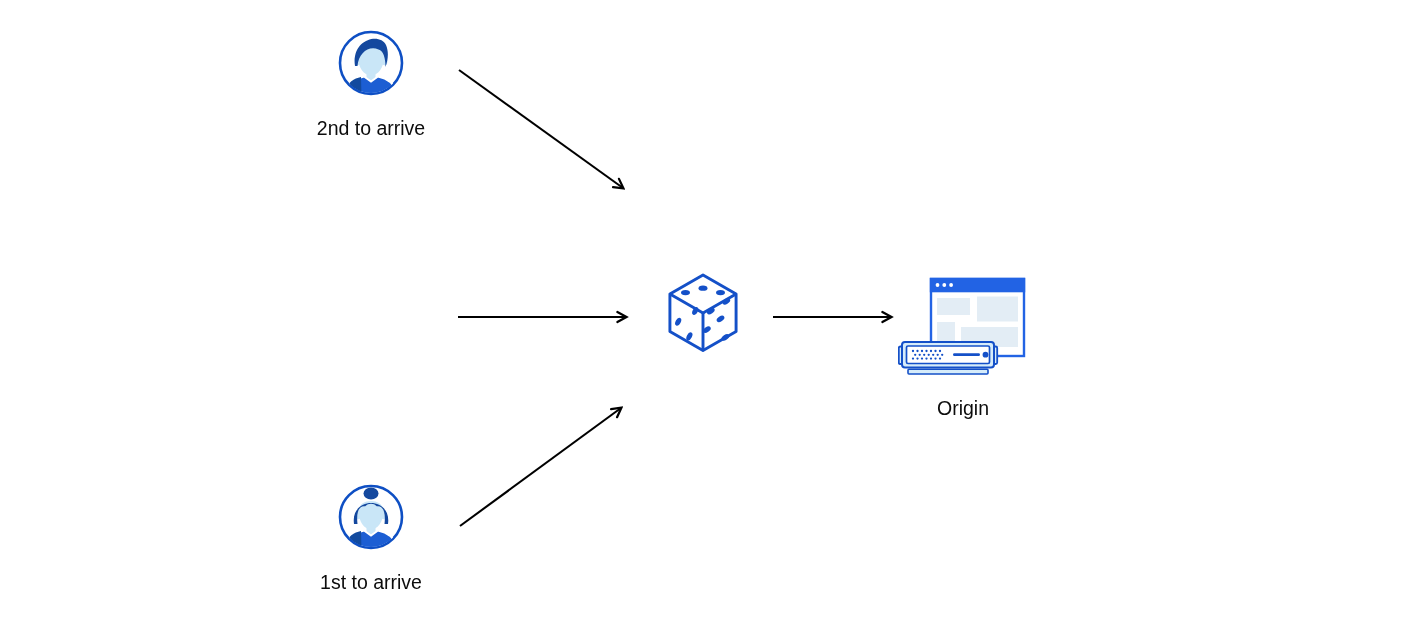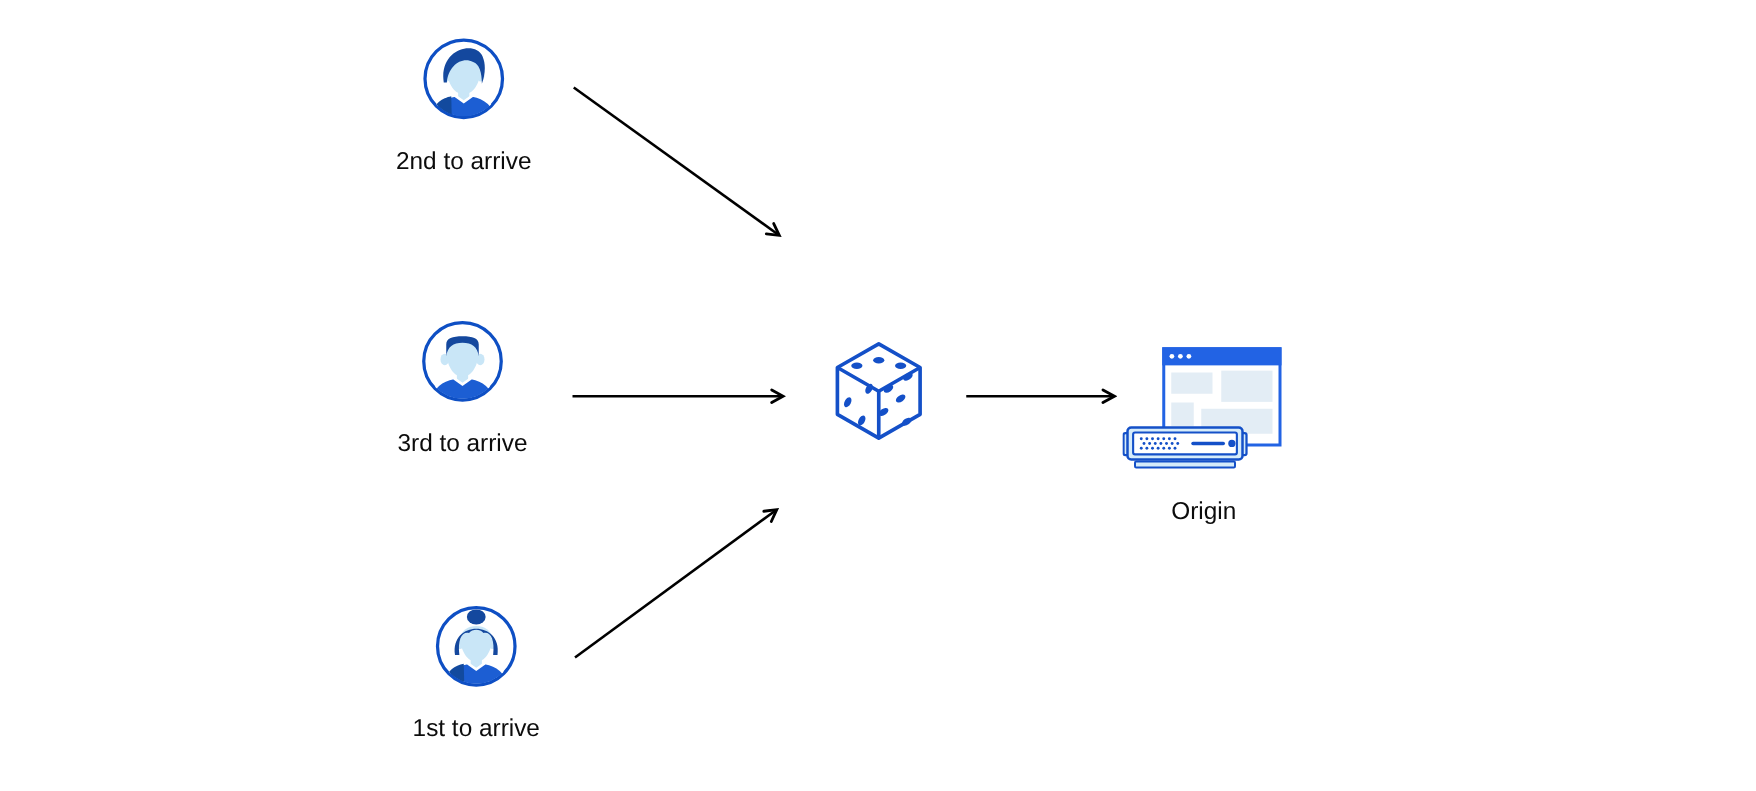--- a/index.html
+++ b/index.html
@@ -30,21 +30,21 @@
   }
   .node .label {
     margin-top: 17px;
     font-size: 19.5px;
     line-height: 1.15;
     color: #0c0c0c;
     white-space: nowrap;
   }
   .node-client-0 { left: 306px; top: 30px; }
   .node-client-1 { left: 305px; top: 256px; }
-  .node-client-2 { left: 316px; top: 484px; }
+  .node-client-2 { left: 306px; top: 484px; }
   .node-dice     { left: 667px; top: 272px; width: 72px; }
   .node-origin   { left: 898px; top: 276px; }
   .origin-label-wrap { margin-top: 14px; }
 </style>
 </head>
 <body>
 
 <div class="canvas">
 
   <svg class="arrows-layer" viewBox="0 0 1405 633">
@@ -77,41 +77,20 @@
           <path d="M20,27 C20,13 46,13 46,27 C46,37.5 40,45.5 33,45.5 C26,45.5 20,37.5 20,27 Z" fill="#c9e6f7"></path>
           <path d="M6,68 C8,52 18,48 26,46.5 L33,51.5 L40,46.5 C48,48 58,52 60,68 Z" fill="#1c5ed3" stroke="#ffffff" stroke-width="2"></path>
           <path d="M6,68 C8,52.5 15,48.8 23,47 L23.5,68 Z" fill="#124a9e"></path>
           <path d="M17,36 C13,9 42,2 48,15 C51,22 50,30 47.5,37 C47.5,28 45.5,21 40.5,19.5 C31,15 20.5,23 19.5,36 Z" fill="#14489e"></path>
         </g>
       </svg>
     </span>
     <span class="label">2nd to arrive</span>
   </div>
 
-  <div class="node node-client-1">
-    <span class="avatar">
-      <svg viewBox="0 0 66 66" width="66" height="66">
-        <defs>
-            <clipPath id="clipB">
-              <circle cx="33" cy="33" r="30"></circle>
-            </clipPath>
-          </defs>
-        <circle cx="33" cy="33" r="31" fill="#ffffff" stroke="#0e4fc4" stroke-width="2.6"></circle>
-        <g clip-path="url(#clipB)">
-          <ellipse cx="18.8" cy="31.5" rx="3.4" ry="4.6" fill="#c9e6f7"></ellipse>
-          <ellipse cx="47.2" cy="31.5" rx="3.4" ry="4.6" fill="#c9e6f7"></ellipse>
-          <path d="M27.5,38 h11 v14 h-11 z" fill="#c9e6f7" stroke="#ffffff" stroke-width="2"></path>
-          <path d="M20.5,27 C20.5,13.5 45.5,13.5 45.5,27 C45.5,37.5 39.5,45.5 33,45.5 C26.5,45.5 20.5,37.5 20.5,27 Z" fill="#c9e6f7"></path>
-          <path d="M6,68 C8,52 18,48 26,46.5 L33,51.5 L40,46.5 C48,48 58,52 60,68 Z" fill="#1c5ed3" stroke="#ffffff" stroke-width="2"></path>
-          <path d="M20,29 L20,19.5 C20,14.5 25,13 33,13 C41,13 46,14.5 46,19.5 L46,29 C45,21.5 40.5,18.2 33,18.2 C25.5,18.2 21,21.5 20,29 Z" fill="#14489e"></path>
-        </g>
-      </svg>
-    </span>
-    <span class="label">3rd to arrive</span>
-  </div>
 
   <div class="node node-client-2">
     <span class="avatar">
       <svg viewBox="0 0 66 66" width="66" height="66">
         <defs>
             <clipPath id="clipC">
               <circle cx="33" cy="33" r="30"></circle>
             </clipPath>
           </defs>
         <circle cx="33" cy="33" r="31" fill="#ffffff" stroke="#0e4fc4" stroke-width="2.6"></circle>

